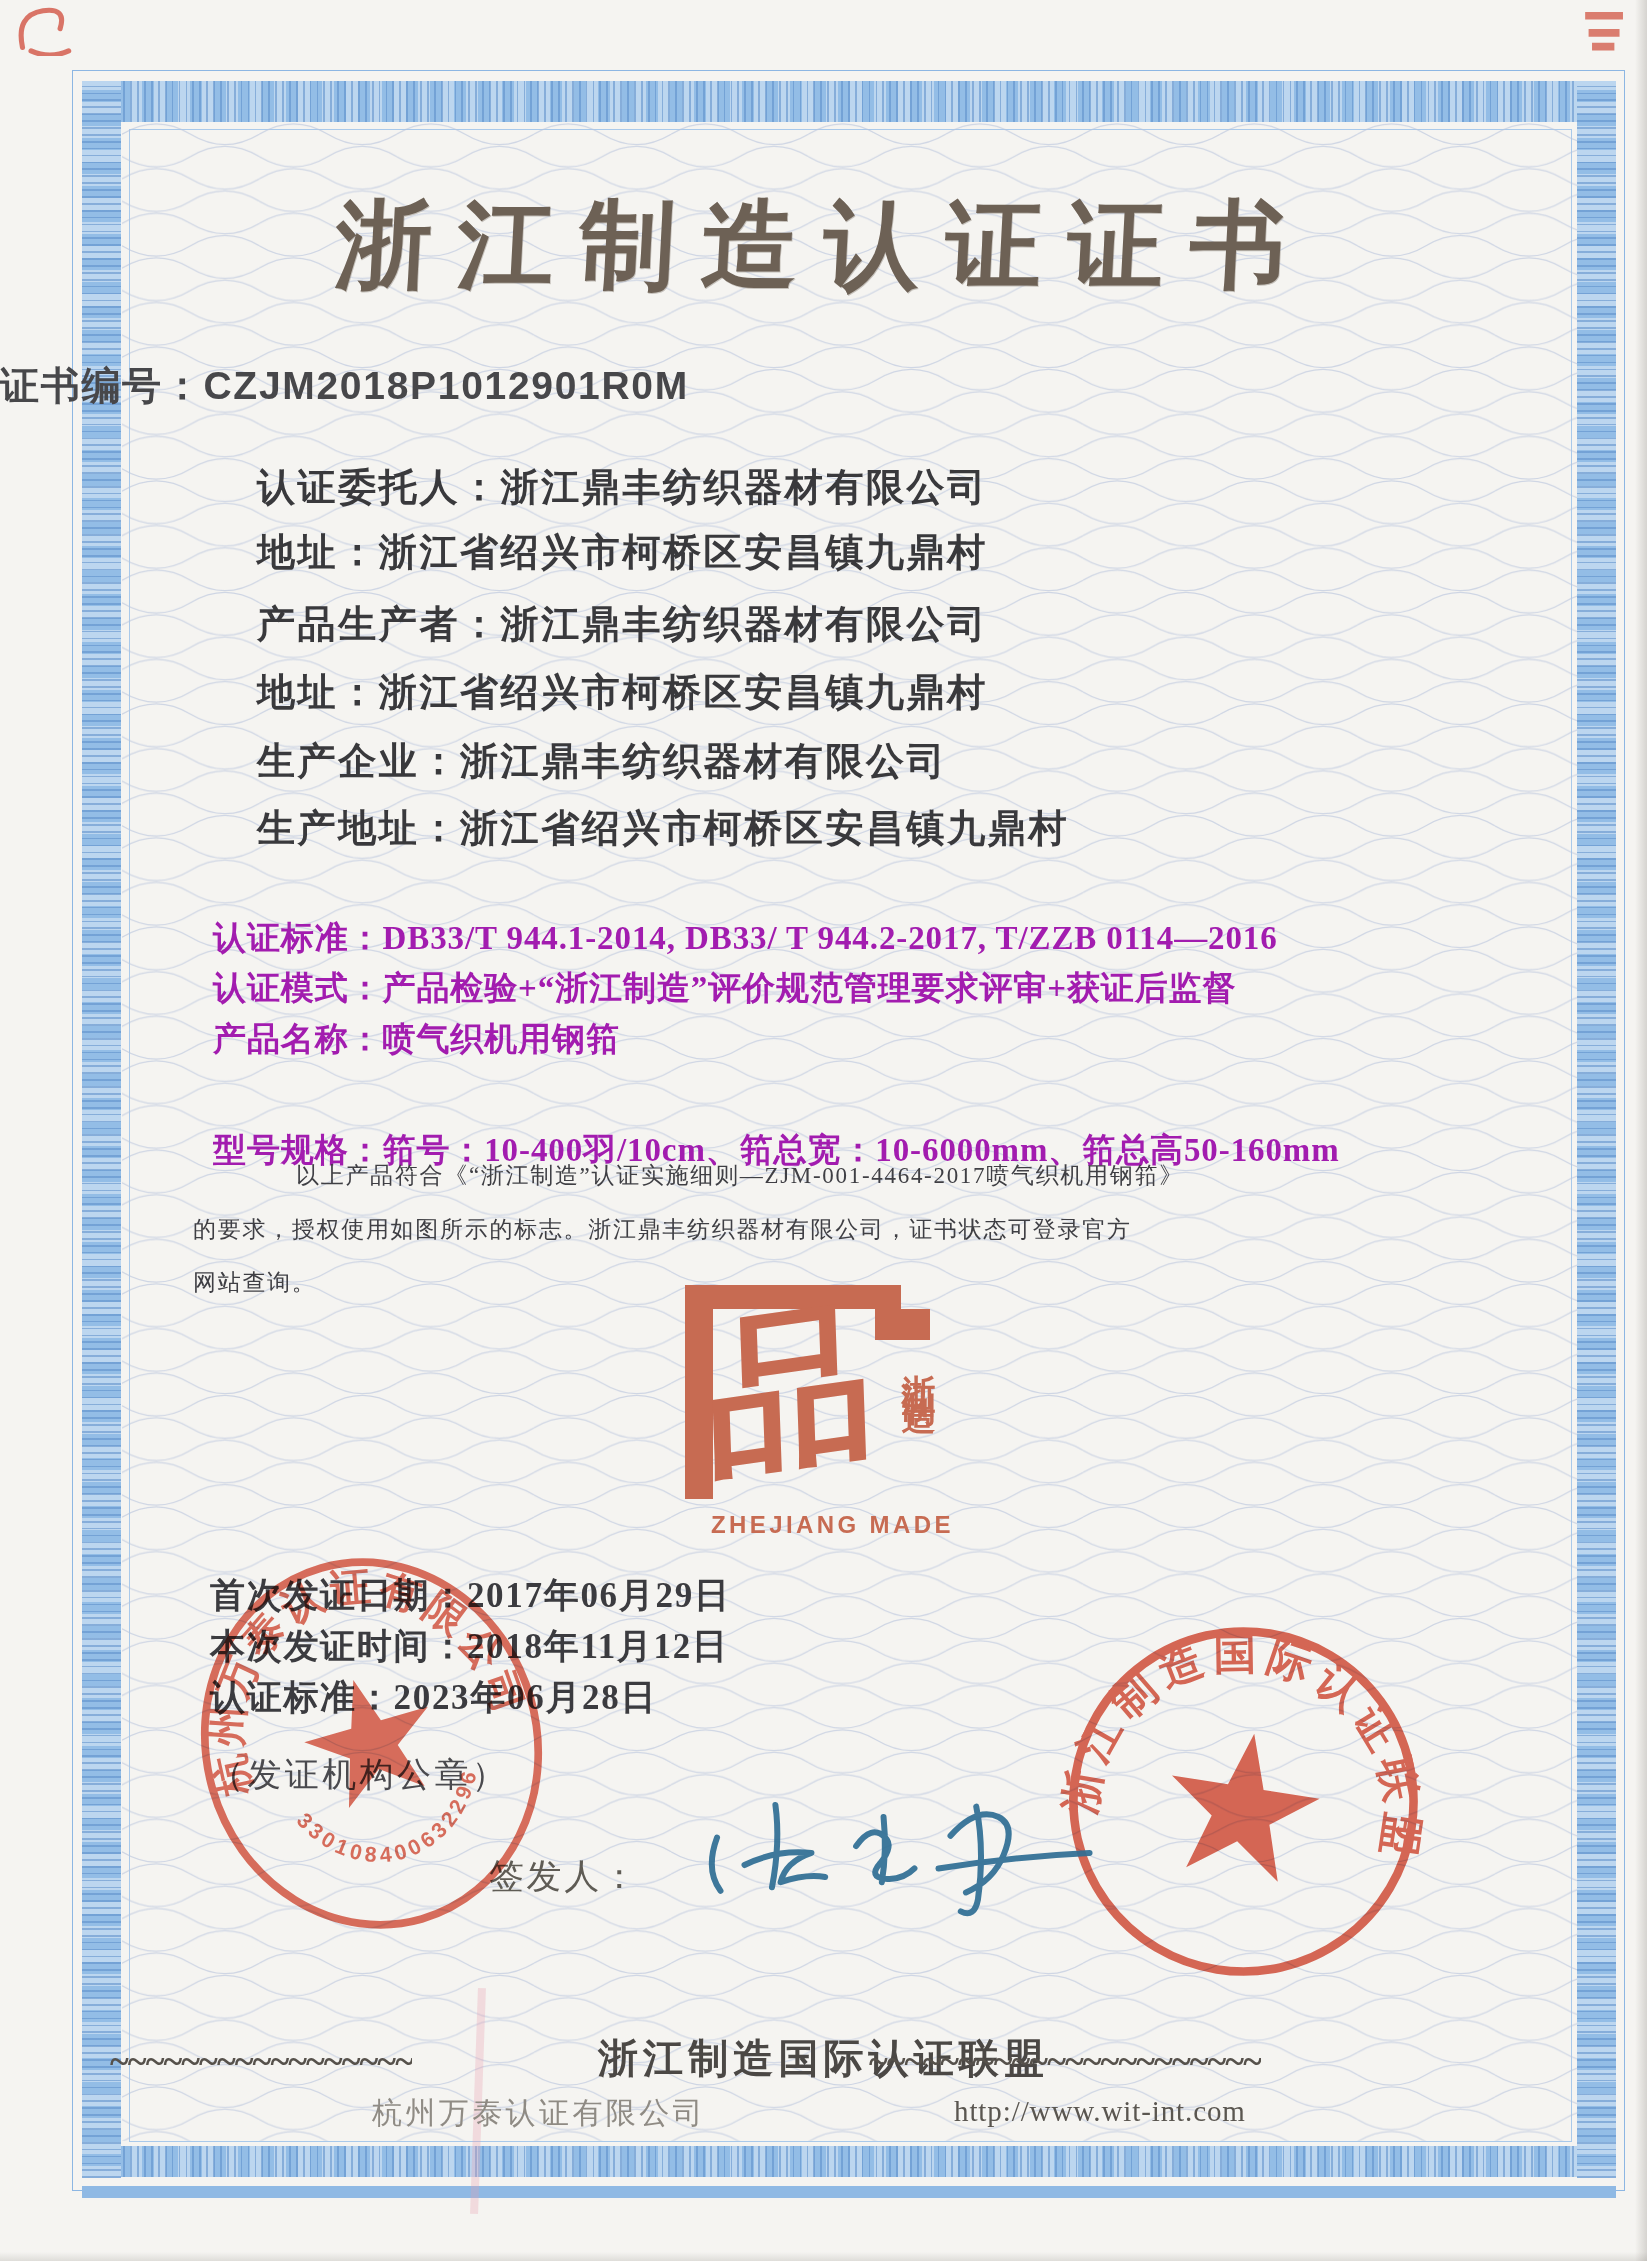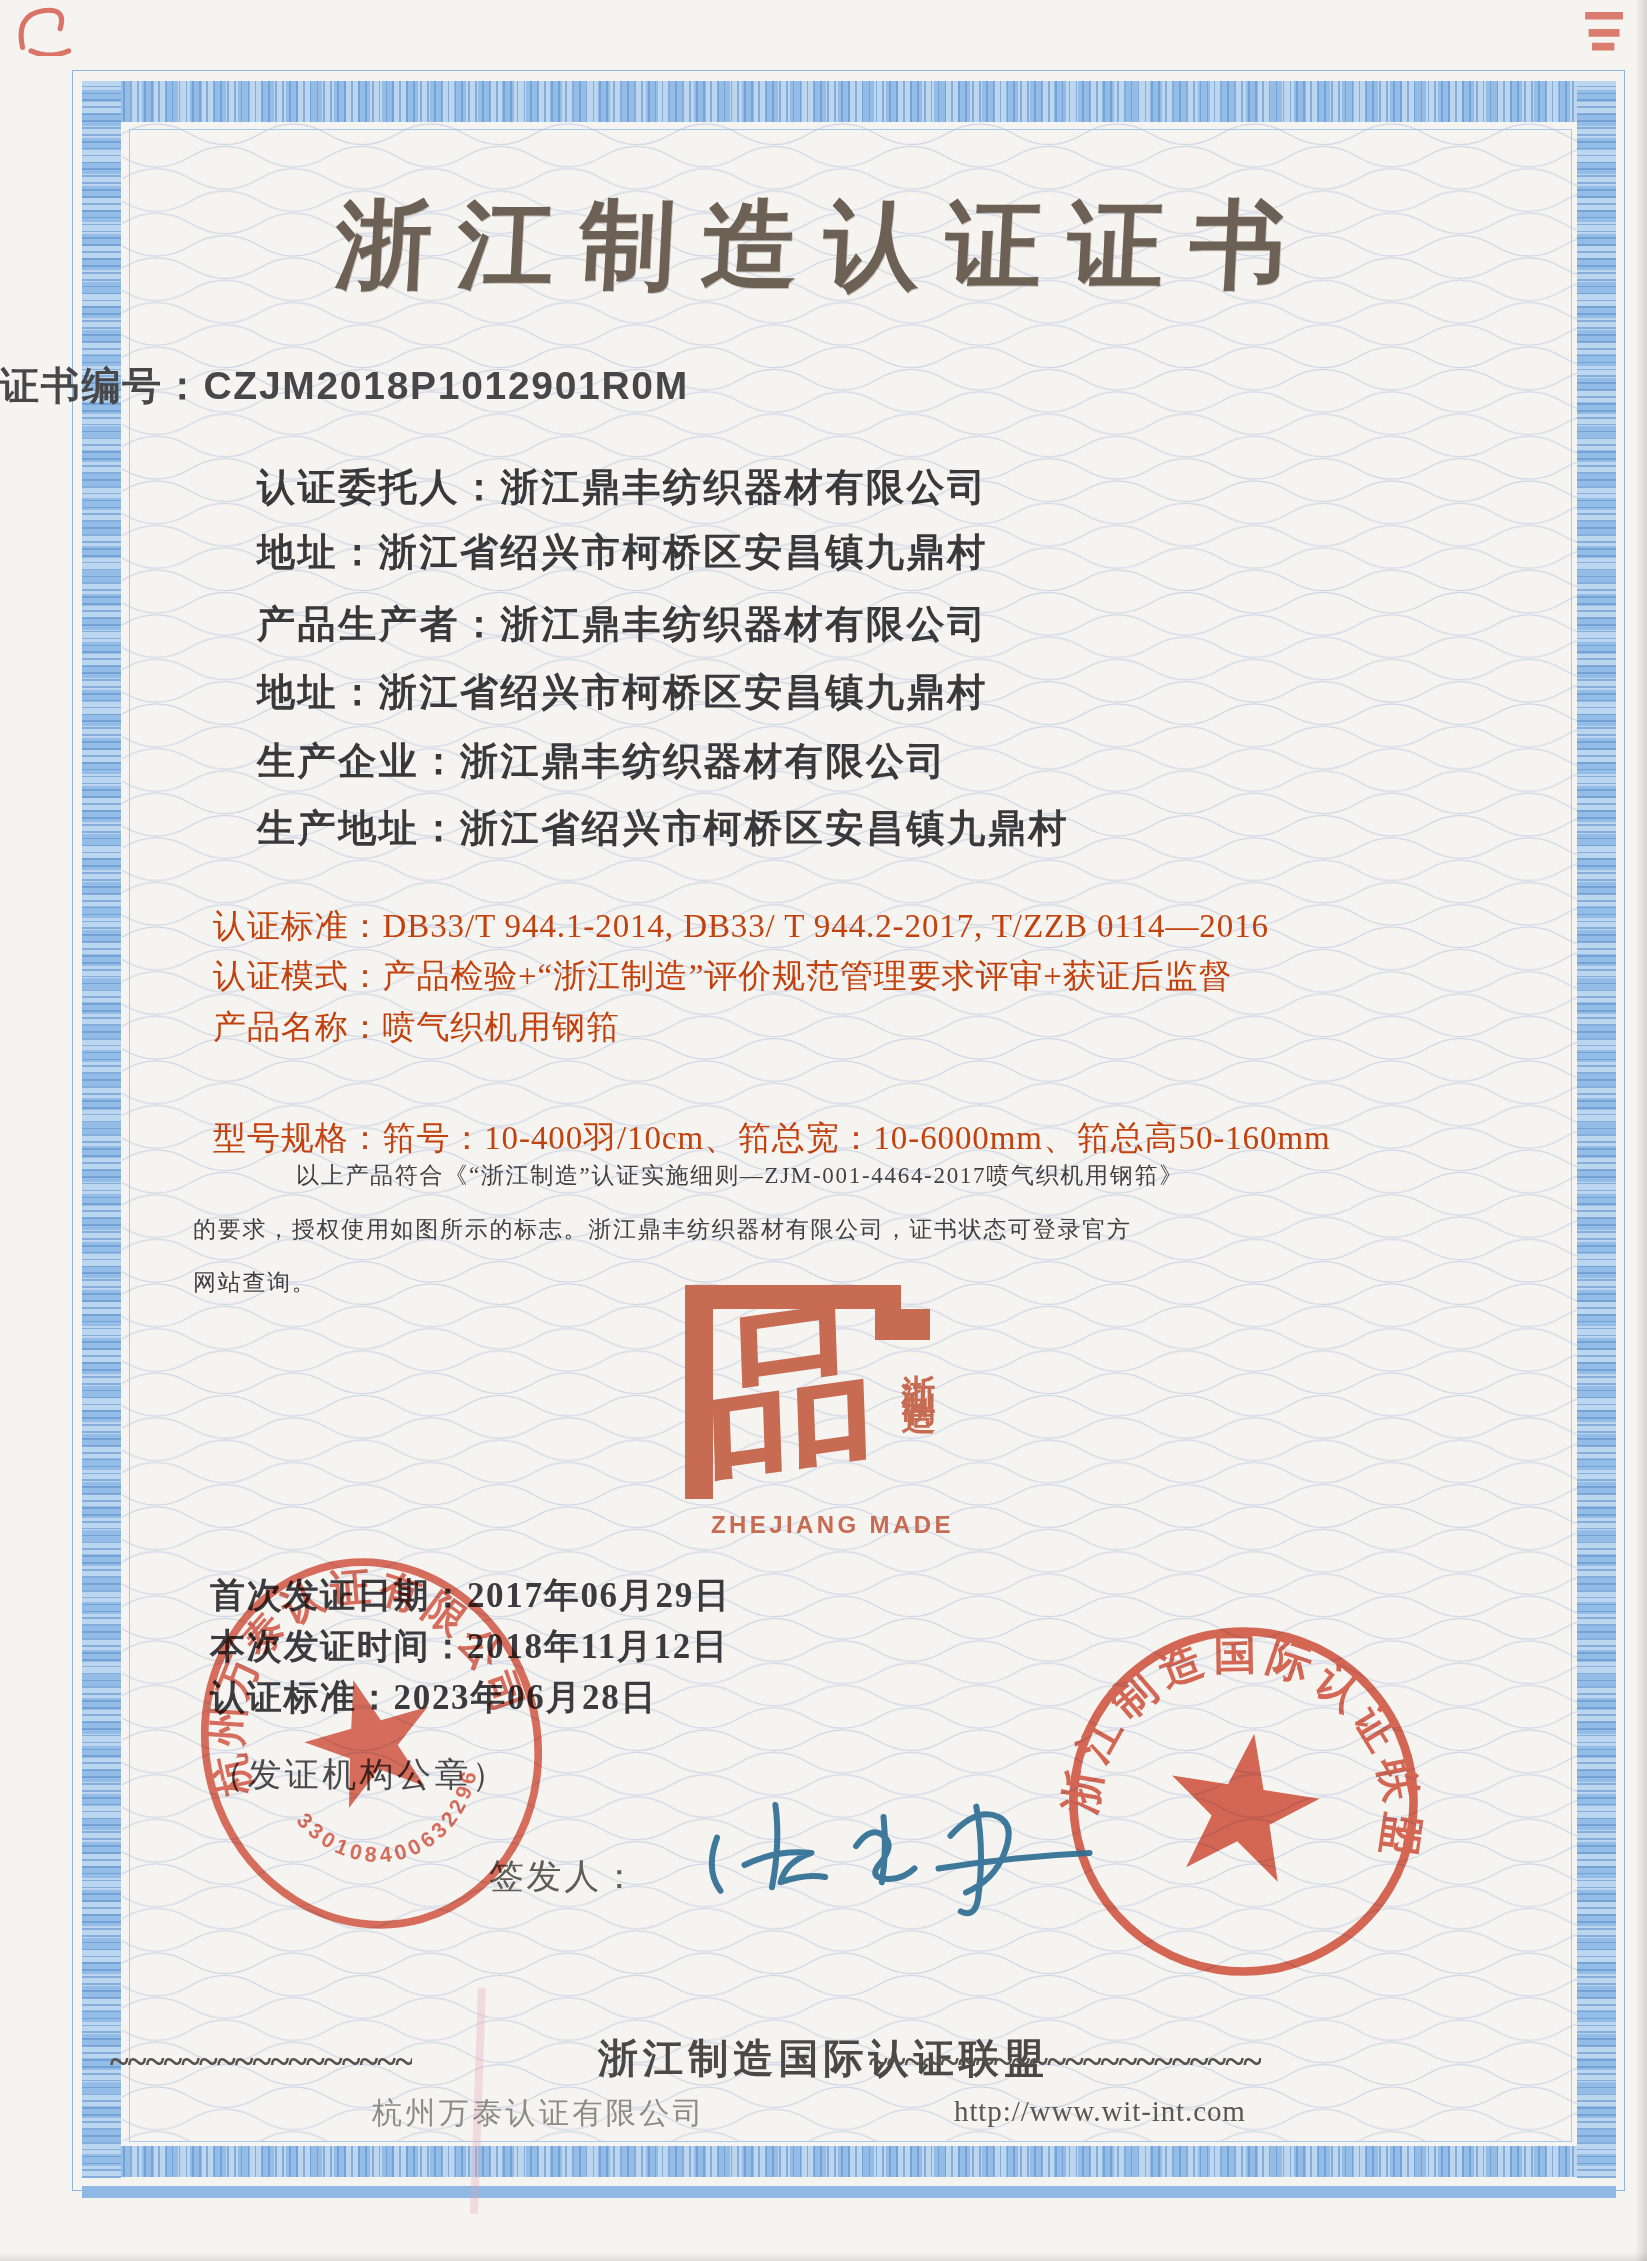--- a/index.html
+++ b/index.html
@@ -37,22 +37,22 @@
 
   
   .title{position:absolute;left:0;top:182px;width:1647px;text-align:center;
     font-size:96px;font-weight:700;letter-spacing:26px;color:#6d6155;
     transform:skewX(-3deg);text-shadow:0.9px 0.9px 0 rgba(109,97,85,.35);}
   .certno{position:absolute;left:0;top:359px;width:1647px;text-align:left;
     font-family:"Liberation Sans","DejaVu Sans",sans-serif;
     font-size:39px;font-weight:700;letter-spacing:1.7px;color:#47474a;}
   .info-line{position:absolute;left:257px;font-size:38px;font-weight:700;color:#39393c;
     letter-spacing:2.6px;white-space:nowrap;}
-  .spec-line{position:absolute;left:213px;font-size:33px;font-weight:400;color:#c2410c;
-    letter-spacing:0.9px;white-space:nowrap;}
+  .spec-line{position:absolute;left:213px;font-size:33px;font-weight:700;color:#a21caf;
+    letter-spacing:0.9px;white-space:nowrap;margin-top:12px;}
   .stmt-line{position:absolute;font-size:23px;font-weight:400;color:#3f3f44;
     letter-spacing:1.7px;white-space:nowrap;margin-top:35px;}
   .date-line{position:absolute;left:210px;font-size:35px;font-weight:700;color:#3b3b3f;
     letter-spacing:1.7px;white-space:nowrap;}
   .seal-note{position:absolute;left:210px;top:1752px;font-size:34px;color:#4a4a4e;
     letter-spacing:3.4px;}
   .signer-label{position:absolute;left:489px;top:1853px;font-size:35px;color:#5f5c55;
     letter-spacing:2.6px;}
 
   

